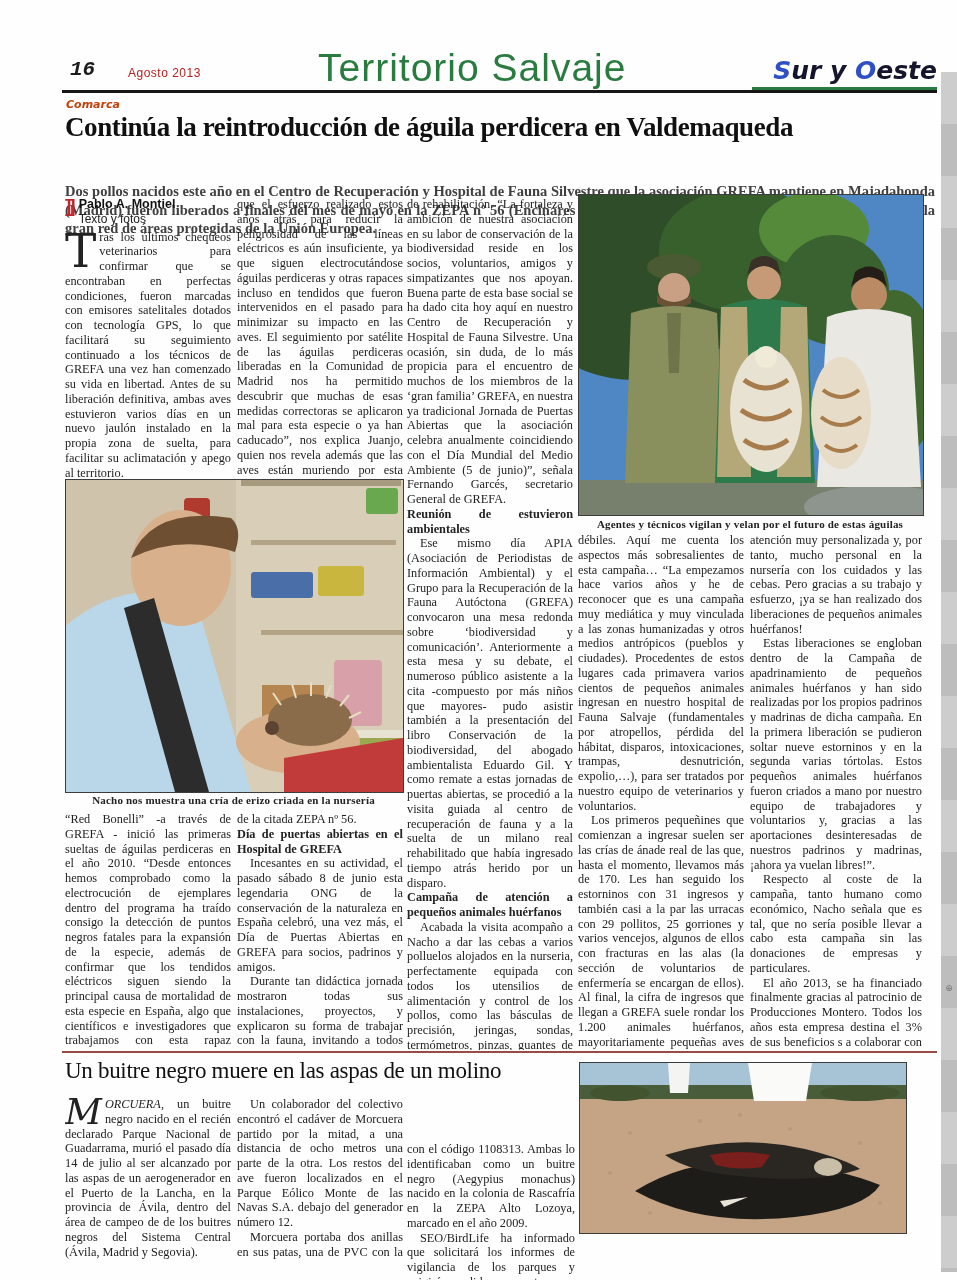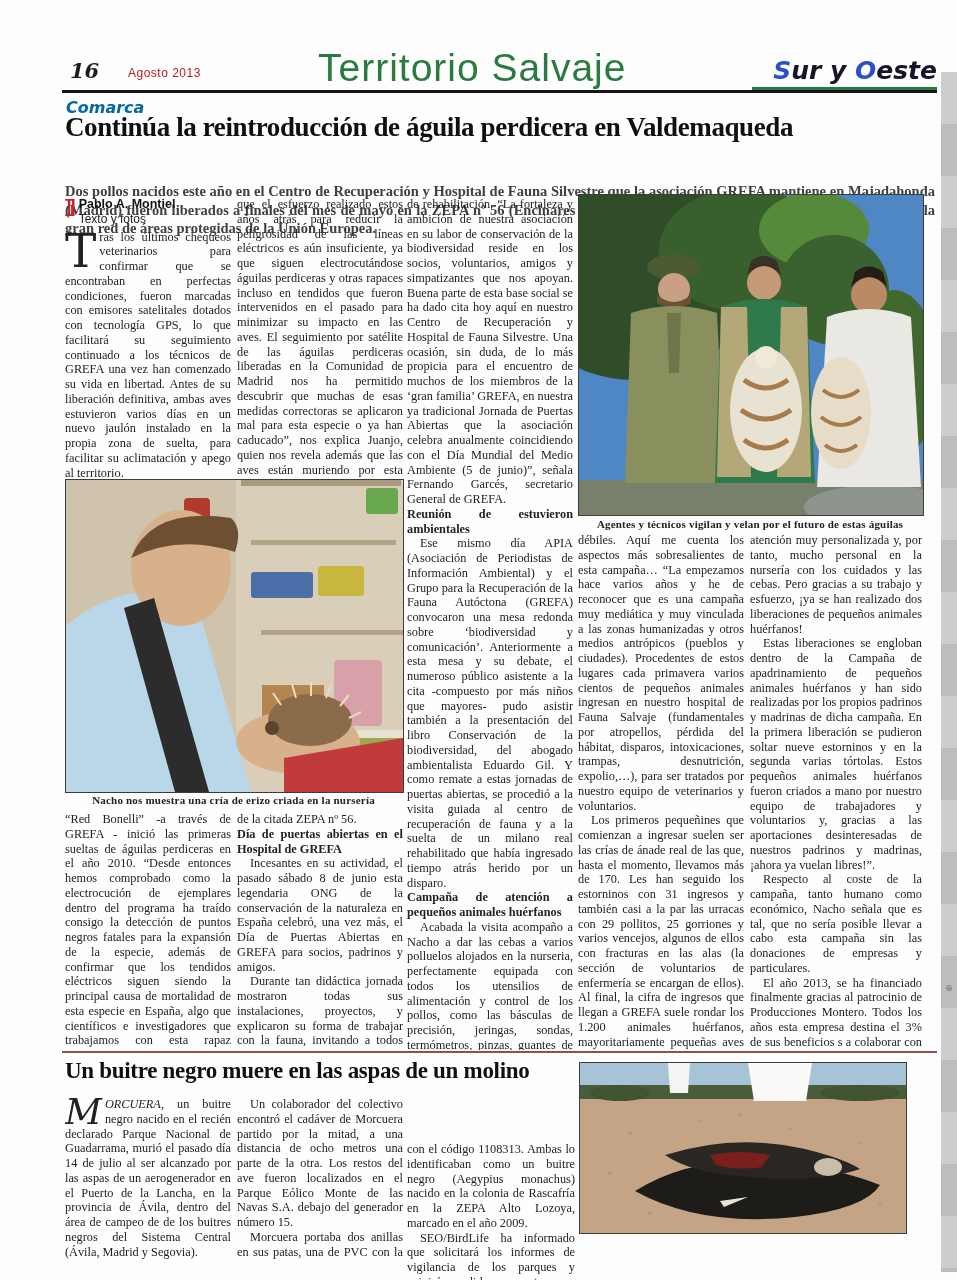--- a/index.html
+++ b/index.html
@@ -8,26 +8,26 @@
   .abs{position:absolute;}
 
   
   .pgnum{font-size:21px;font-weight:bold;font-style:italic;font-family:"DejaVu Serif",serif;}
   .pgdate{font-size:12px;font-family:"Liberation Sans",sans-serif;letter-spacing:.5px;color:#b91c1c;}
   .masthead{font-size:39px;font-family:"Liberation Sans",sans-serif;color:#2a7b3f;letter-spacing:1px;font-weight:500;}
   .edition{font-size:25px;font-weight:bold;font-style:italic;font-family:"DejaVu Sans",sans-serif;color:#15162b;white-space:nowrap;}
   .edition .blue{color:#2f4fc5;}
   .hdr-rule{background:#161616;height:3px;}
   .ed-rule{background:#2a7b3f;height:3px;}
-  .kicker{font-size:16px;font-weight:bold;font-style:italic;color:#0369a1;font-family:"DejaVu Sans",sans-serif;}
+  .kicker{font-size:11px;font-weight:bold;font-style:italic;color:#c2410c;font-family:"DejaVu Sans",sans-serif;}
 
   
   .headline1{font-size:27px;font-weight:bold;letter-spacing:-0.4px;color:#101010;}
   .standfirst{font-size:14.5px;font-weight:bold;color:#404040;line-height:18.5px;text-align:justify;margin-top:36px;}
-  .headline2{font-size:23px;font-weight:bold;letter-spacing:-0.3px;color:#101010;}
+  .headline2{font-size:23px;font-weight:normal;letter-spacing:-0.3px;color:#101010;}
 
   
   .col{overflow:hidden;text-align:justify;font-size:12.3px;line-height:14.75px;color:#222;}
   .col p{margin:0;}
   .col p.ind{text-indent:13px;}
   .subhead{font-weight:bold;}
   .dropcap{float:left;font-size:47px;line-height:37px;padding:2px 3px 0 0;font-family:"DejaVu Serif",serif;}
   .dropcap.it{font-style:italic;font-size:36px;line-height:26px;}
   .leadin-caps{font-style:italic;}
 
@@ -47,21 +47,21 @@
 
   
   .scan-strip{width:16px;background:repeating-linear-gradient(180deg,#cdcdcd 0px,#cdcdcd 52px,#bdbdbd 52px,#bdbdbd 104px);}
   .regmark{width:16px;text-align:center;font-size:9px;color:#777;font-family:"DejaVu Sans",sans-serif;}
 </style>
 </head>
 <body>
 
 <div class="page">
 
-  <div class="abs pgnum" style="left:70px;top:58px;">16</div>
+  <div class="abs pgnum" style="left:70px;top:58px;font-family:Liberation Mono, monospace;">16</div>
   <div class="abs pgdate" style="left:128px;top:66px;">Agosto 2013</div>
   <div class="abs masthead" style="left:318px;top:46px;">Territorio Salvaje</div>
   <div class="abs edition" style="left:752px;top:56px;width:185px;text-align:right;"><span class="blue">S</span><span>ur y </span><span class="blue">O</span><span>este</span></div>
   <div class="abs ed-rule" style="left:752px;top:87px;width:185px;"></div>
   <div class="abs hdr-rule" style="left:62px;top:90px;width:875px;"></div>
   <div class="abs kicker" style="left:66px;top:98px;">Comarca</div>
 
   <div class="abs headline1" style="left:65px;top:112px;width:870px;">Continúa la reintroducción de águila perdicera en Valdemaqueda</div>
   <div class="abs standfirst" style="left:65px;top:146px;width:870px;">Dos pollos nacidos este año en el Centro de Recuperación y Hospital de Fauna Silvestre que la asociación GREFA mantiene en Majadahonda (Madrid) fueron liberados a finales del mes de mayo en la ZEPA nº 56 (Encinares de los ríos Cofio y Alberche), incluida en Natura 2000, la gran red de áreas protegidas de la Unión Europea.</div>
 
@@ -182,21 +182,21 @@
 
   <div class="abs divider-red" style="left:62px;top:1051px;width:875px;"></div>
 
   <div class="abs headline2" style="left:65px;top:1058px;width:515px;">Un buitre negro muere en las aspas de un molino</div>
 
   <div class="abs col" style="left:65px;top:1097px;width:166px;height:163px;">
     <p><span class="dropcap it">M</span><span class="leadin-caps">ORCUERA,</span><span> un buitre negro nacido en el recién declarado Parque Nacional de Guadarrama, murió el pasado día 14 de julio al ser alcanzado por las aspas de un aerogenerador en el Puerto de la Lancha, en la provincia de Ávila, dentro del área de campeo de de los buitres negros del Sistema Central (Ávila, Madrid y Segovia).</span></p>
   </div>
 
   <div class="abs col" style="left:237px;top:1097px;width:166px;height:163px;">
-    <p class="ind">Un colaborador del colectivo encontró el cadáver de Morcuera partido por la mitad, a una distancia de ocho metros una parte de la otra. Los restos del ave fueron localizados en el Parque Eólico Monte de las Navas S.A. debajo del generador número 15.</p>
+    <p class="ind">Un colaborador del colectivo encontró el cadáver de Morcuera partido por la mitad, a una distancia de ocho metros una parte de la otra. Los restos del ave fueron localizados en el Parque Eólico Monte de las Navas S.A. debajo del generador número 12.</p>
     <p class="ind">Morcuera portaba dos anillas en sus patas, una de PVC con la inscripción 8VX y otra metálica</p>
   </div>
 
   <div class="abs col" style="left:407px;top:1142px;width:168px;height:163px;">
     <p>con el código 1108313. Ambas lo identificaban como un buitre negro (Aegypius monachus) nacido en la colonia de Rascafría en la ZEPA Alto Lozoya, marcado en el año 2009.</p>
     <p class="ind">SEO/BirdLife ha informado que  solicitará los informes de vigilancia de los parques y exigirá medidas correctoras y compensatorias.</p>
   </div>
 
   <div class="abs photo" style="left:579px;top:1062px;width:326px;height:170px;">
     <svg width="326" height="170" viewBox="0 0 326 170">

